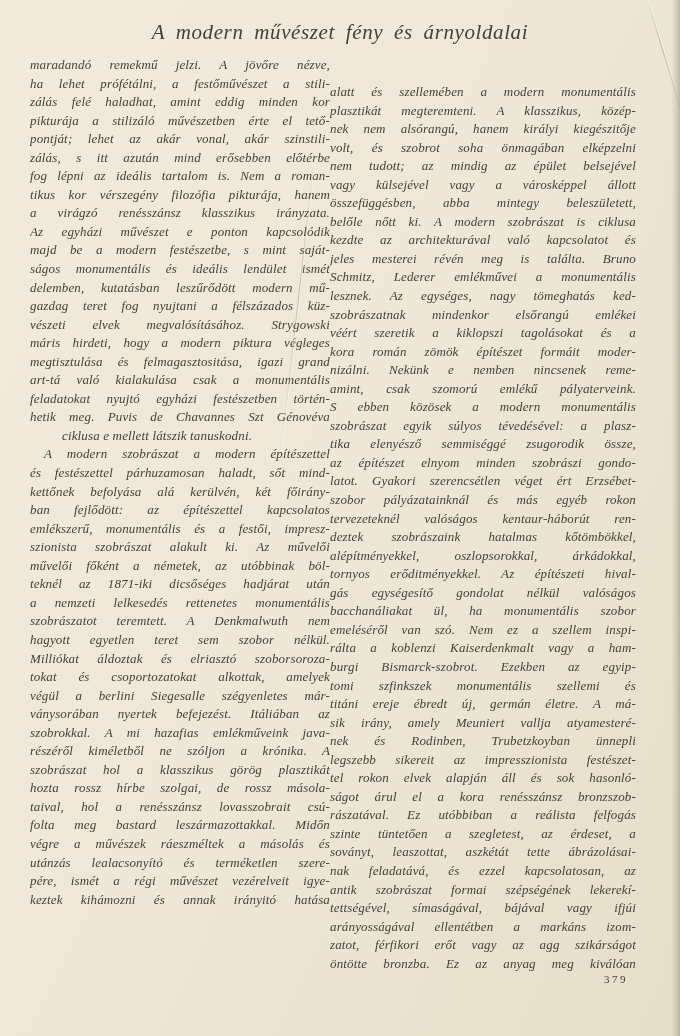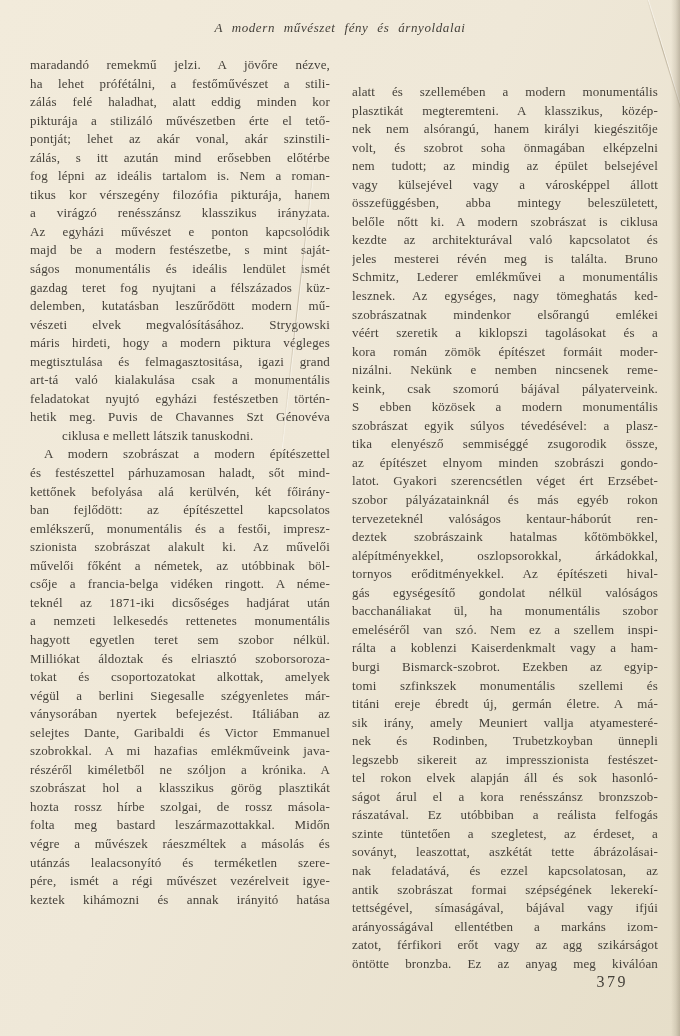--- a/index.html
+++ b/index.html
@@ -7,40 +7,40 @@
     width: 680px; height: 1036px; overflow: hidden;
     font-family: "Liberation Serif", "DejaVu Serif", serif;
   }
   .page {
     position: relative; width: 680px; height: 1036px;
     background: linear-gradient(115deg, #f2ebdb 0%, var(--paper, #efe8d8) 45%, var(--paper_shade, #e6dec9) 100%);
     color: var(--ink, #45413a);
   }
   .running-head {
     position: absolute; top: 20px; left: 0; width: 100%;
-    text-align: center; font-style: italic; font-size: 13px;
+    text-align: center; font-style: italic; font-size: 21px;
     letter-spacing: 0.6px; word-spacing: 5px; color: var(--ink, #45413a);
   }
   .cols {
     position: absolute; top: 56px; left: 30px; width: 628px;
-    display: flex; gap: 22px;
+    display: flex;  font-style: italic;
   }
   .col { width: 300px; }
   .col.right { width: 306px; margin-top: 27px; }
   .line {
     height: 18.55px; line-height: 18.55px; font-size: 13px;
     letter-spacing: 0.15px;
     text-align: justify; text-align-last: justify;
     overflow: hidden;
   }
   .line.flush { text-align-last: left; margin-left: 32px; }
   .line.indent { text-indent: 14px; }
   .folio {
     position: absolute; top: 973px; left: 352px; width: 276px;
-    text-align: right; font-size: 16px; letter-spacing: 2.5px;
+    text-align: right; font-size: 11px; letter-spacing: 2.5px;
     color: var(--ink, #45413a);
   }
   .crease { position: absolute; width: 1px; pointer-events: none; }
   .crease.c1 {
     left: 645px; top: -6px; height: 140px;
     transform: rotate(-17deg); transform-origin: top left;
     background: linear-gradient(to bottom, rgba(146,132,106,0), rgba(146,132,106,0.5) 40%, rgba(146,132,106,0.05));
     box-shadow: 1px 0 0 rgba(255,255,255,0.45);
   }
   .crease.c2 {
@@ -58,59 +58,59 @@
 </head>
 <body>
 
 <div class="page">
   <div class="running-head">A modern művészet fény és árnyoldalai</div>
 
   <div class="cols">
     <div class="col left">
         <div class="line">maradandó remekmű jelzi. A jövőre nézve,</div>
         <div class="line">ha lehet prófétálni, a festőművészet a stili-</div>
-        <div class="line">zálás felé haladhat, alatt eddig minden kor</div>
+        <div class="line">zálás felé haladhat, amint eddig minden kor</div>
         <div class="line">pikturája a stilizáló művészetben érte el tető-</div>
         <div class="line">pontját; lehet az akár vonal, akár szinstili-</div>
         <div class="line">zálás, s itt azután mind erősebben előtérbe</div>
         <div class="line">fog lépni az ideális tartalom is. Nem a roman-</div>
         <div class="line">tikus kor vérszegény filozófia pikturája, hanem</div>
         <div class="line">a virágzó renésszánsz klasszikus irányzata.</div>
         <div class="line">Az egyházi művészet e ponton kapcsolódik</div>
         <div class="line">majd be a modern festészetbe, s mint saját-</div>
         <div class="line">ságos monumentális és ideális lendület ismét</div>
+        <div class="line">delemben, kutatásban leszűrődött modern mű-</div>
         <div class="line">gazdag teret fog nyujtani a félszázados küz-</div>
-        <div class="line">delemben, kutatásban leszűrődött modern mű-</div>
         <div class="line">vészeti elvek megvalósításához. Strygowski</div>
         <div class="line">máris hirdeti, hogy a modern piktura végleges</div>
         <div class="line">megtisztulása és felmagasztositása, igazi grand</div>
         <div class="line">art-tá való kialakulása csak a monumentális</div>
         <div class="line">feladatokat nyujtó egyházi festészetben történ-</div>
         <div class="line">hetik meg. Puvis de Chavannes Szt Génovéva</div>
         <div class="line flush">ciklusa e mellett látszik tanuskodni.</div>
         <div class="line indent">A modern szobrászat a modern építészettel</div>
         <div class="line">és festészettel párhuzamosan haladt, sőt mind-</div>
         <div class="line">kettőnek befolyása alá kerülvén, két főirány-</div>
         <div class="line">ban fejlődött: az építészettel kapcsolatos</div>
         <div class="line">emlékszerű, monumentális és a festői, impresz-</div>
         <div class="line">szionista szobrászat alakult ki. Az művelői</div>
         <div class="line">művelői főként a németek, az utóbbinak böl-</div>
-        <div class="line">csője a francia-belga vidéken ringott. A néme-</div>
         <div class="line">teknél az 1871-iki dicsőséges hadjárat után</div>
         <div class="line">a nemzeti lelkesedés rettenetes monumentális</div>
+        <div class="line">szobrászatot teremtett. A Denkmalwuth nem</div>
         <div class="line">hagyott egyetlen teret sem szobor nélkül.</div>
         <div class="line">Milliókat áldoztak és elriasztó szoborsoroza-</div>
         <div class="line">tokat és csoportozatokat alkottak, amelyek</div>
         <div class="line">végül a berlini Siegesalle szégyenletes már-</div>
         <div class="line">ványsorában nyertek befejezést. Itáliában az</div>
-        <div class="line">selejtes Dante, Garibaldi és Victor Emmanuel</div>
         <div class="line">szobrokkal. A mi hazafias emlékműveink java-</div>
         <div class="line">részéről kiméletből ne szóljon a krónika. A</div>
         <div class="line">szobrászat hol a klasszikus görög plasztikát</div>
         <div class="line">hozta rossz hírbe szolgai, de rossz másola-</div>
+        <div class="line">taival, hol a renésszánsz lovasszobrait csú-</div>
         <div class="line">folta meg bastard leszármazottakkal. Midőn</div>
         <div class="line">végre a művészek ráeszméltek a másolás és</div>
         <div class="line">utánzás lealacsonyító és terméketlen szere-</div>
         <div class="line">pére, ismét a régi művészet vezérelveit igye-</div>
         <div class="line">keztek kihámozni és annak irányitó hatása</div>
       </div>
     <div class="col right">
         <div class="line">alatt és szellemében a modern monumentális</div>
         <div class="line">plasztikát megteremteni. A klasszikus, közép-</div>
         <div class="line">nek nem alsórangú, hanem királyi kiegészitője</div>
@@ -120,21 +120,21 @@
         <div class="line">összefüggésben, abba mintegy beleszületett,</div>
         <div class="line">belőle nőtt ki. A modern szobrászat is ciklusa</div>
         <div class="line">kezdte az architekturával való kapcsolatot és</div>
         <div class="line">jeles mesterei révén meg is találta. Bruno</div>
         <div class="line">Schmitz, Lederer emlékművei a monumentális</div>
         <div class="line">lesznek. Az egységes, nagy tömeghatás ked-</div>
         <div class="line">szobrászatnak mindenkor elsőrangú emlékei</div>
         <div class="line">véért szeretik a kiklopszi tagolásokat és a</div>
         <div class="line">kora román zömök építészet formáit moder-</div>
         <div class="line">nizálni. Nekünk e nemben nincsenek reme-</div>
-        <div class="line">keink, csak szomorú bájával pályaterveink.</div>
+        <div class="line">amint, csak szomorú emlékű pályaterveink.</div>
         <div class="line">S ebben közösek a modern monumentális</div>
         <div class="line">szobrászat egyik súlyos tévedésével: a plasz-</div>
         <div class="line">tika elenyésző semmiséggé zsugorodik össze,</div>
         <div class="line">az építészet elnyom minden szobrászi gondo-</div>
         <div class="line">latot. Gyakori szerencsétlen véget ért Erzsébet-</div>
         <div class="line">szobor pályázatainknál és más egyéb rokon</div>
         <div class="line">tervezeteknél valóságos kentaur-háborút ren-</div>
         <div class="line">deztek szobrászaink hatalmas kőtömbökkel,</div>
         <div class="line">alépítményekkel, oszlopsorokkal, árkádokkal,</div>
         <div class="line">tornyos erőditményekkel. Az építészeti hival-</div>

